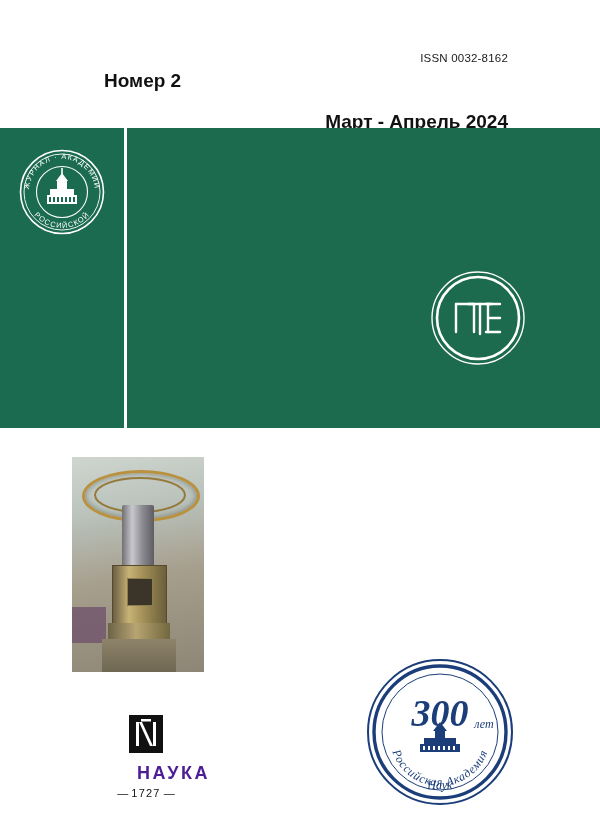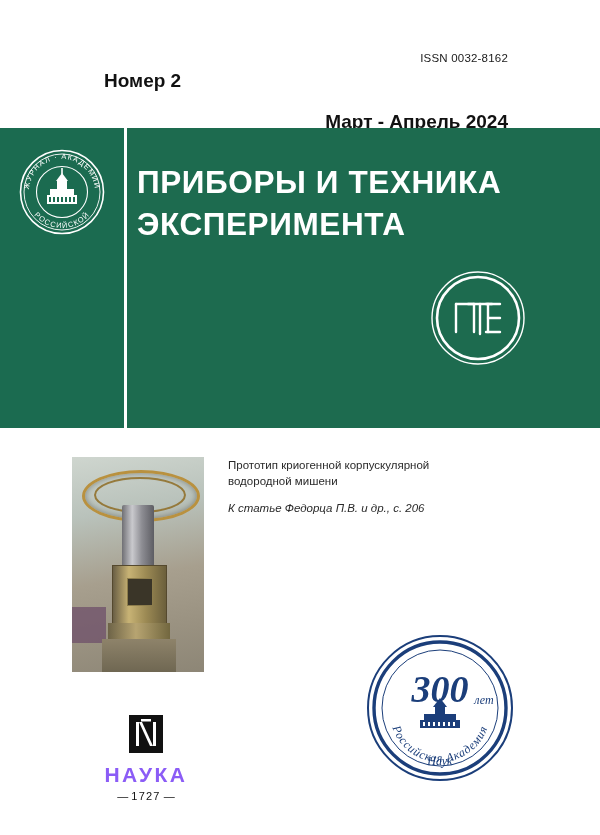--- a/index.html
+++ b/index.html
@@ -227,44 +227,45 @@
     font-size: 11.5px;
     font-style: italic;
     color: #2a2a2a;
     line-height: 1.42;
   }
 
   
   .emblem300 {
     position: absolute;
     left: 360px;
-    top: 628px;
+    top: 652px;
     width: 160px;
     height: 160px;
   }
 
   
   .nauka {
     position: absolute;
     left: 82px;
     top: 714px;
     width: 128px;
     text-align: center;
   }
   .nauka-mark {
     width: 36px;
     height: 40px;
     margin: 0 auto;
   }
   .nauka-word {
     margin-top: 9px;
-    font-size: 21px;
+    font-size: 18px;
     font-weight: bold;
     letter-spacing: 2.5px;
-    color: #8b5cf6;
+    color: #4c1d95;
+    text-align: right;
   }
   .nauka-year {
     margin-top: 3px;
     font-size: 11px;
     letter-spacing: 1.2px;
     color: #111111;
     white-space: nowrap;
   }
   .nauka-year .dash {
     letter-spacing: 0;
@@ -314,24 +315,20 @@
         </g>
         <text font-family="Liberation Sans, sans-serif" font-size="7.4" fill="#ffffff" letter-spacing="1.1">
           <textPath href="#arcTop" startOffset="50%" text-anchor="middle">ЖУРНАЛ · АКАДЕМИИ</textPath>
         </text>
         <text font-family="Liberation Sans, sans-serif" font-size="7.4" fill="#ffffff" letter-spacing="1.1">
           <textPath href="#arcBot" startOffset="50%" text-anchor="middle">РОССИЙСКОЙ</textPath>
         </text>
       </svg>
     </div>
 
-    <div class="title-block">
-      <div class="title-line">ПРИБОРЫ И ТЕХНИКА</div>
-      <div class="title-line">ЭКСПЕРИМЕНТА</div>
-    </div>
 
     <div class="pte-logo">
       <svg viewBox="0 0 96 96" width="96" height="96" aria-hidden="true">
         <circle cx="48" cy="48" r="46" fill="none" stroke="#ffffff" stroke-width="1.4"></circle>
         <circle cx="48" cy="48" r="41" fill="none" stroke="#ffffff" stroke-width="2.6"></circle>
         <g stroke="#ffffff" stroke-width="2.4" fill="none" stroke-linecap="round">
           <path d="M26,34 L26,62"></path>
           <path d="M26,34 L44,34"></path>
           <path d="M44,34 L44,62"></path>
           <path d="M38,34 L62,34"></path>
@@ -350,24 +347,20 @@
     <div class="photo-ring"></div>
     <div class="photo-ring2"></div>
     <div class="photo-stem"></div>
     <div class="photo-body">
       <div class="photo-body-win"></div>
     </div>
     <div class="photo-base"></div>
     <div class="photo-foot"></div>
   </div>
 
-  <div class="caption">
-    <div class="caption-main">Прототип криогенной корпускулярной водородной мишени</div>
-    <div class="caption-ref">К статье Федорца П.В. и др., с. 206</div>
-  </div>
 
   <div class="emblem300">
     <svg viewBox="0 0 160 160" width="160" height="160" aria-hidden="true">
       <defs>
         <path id="arc300top" d="M 26,84 A 54,54 0 0 1 134,84" fill="none"></path>
         <path id="arc300bot" d="M 30,84 A 50,50 0 0 0 130,84" fill="none"></path>
       </defs>
       <circle cx="80" cy="80" r="72" fill="none" stroke="#1b3e7a" stroke-width="2"></circle>
       <circle cx="80" cy="80" r="66" fill="none" stroke="#1b3e7a" stroke-width="3.4"></circle>
       <circle cx="80" cy="80" r="58" fill="none" stroke="#1b3e7a" stroke-width="1"></circle>

